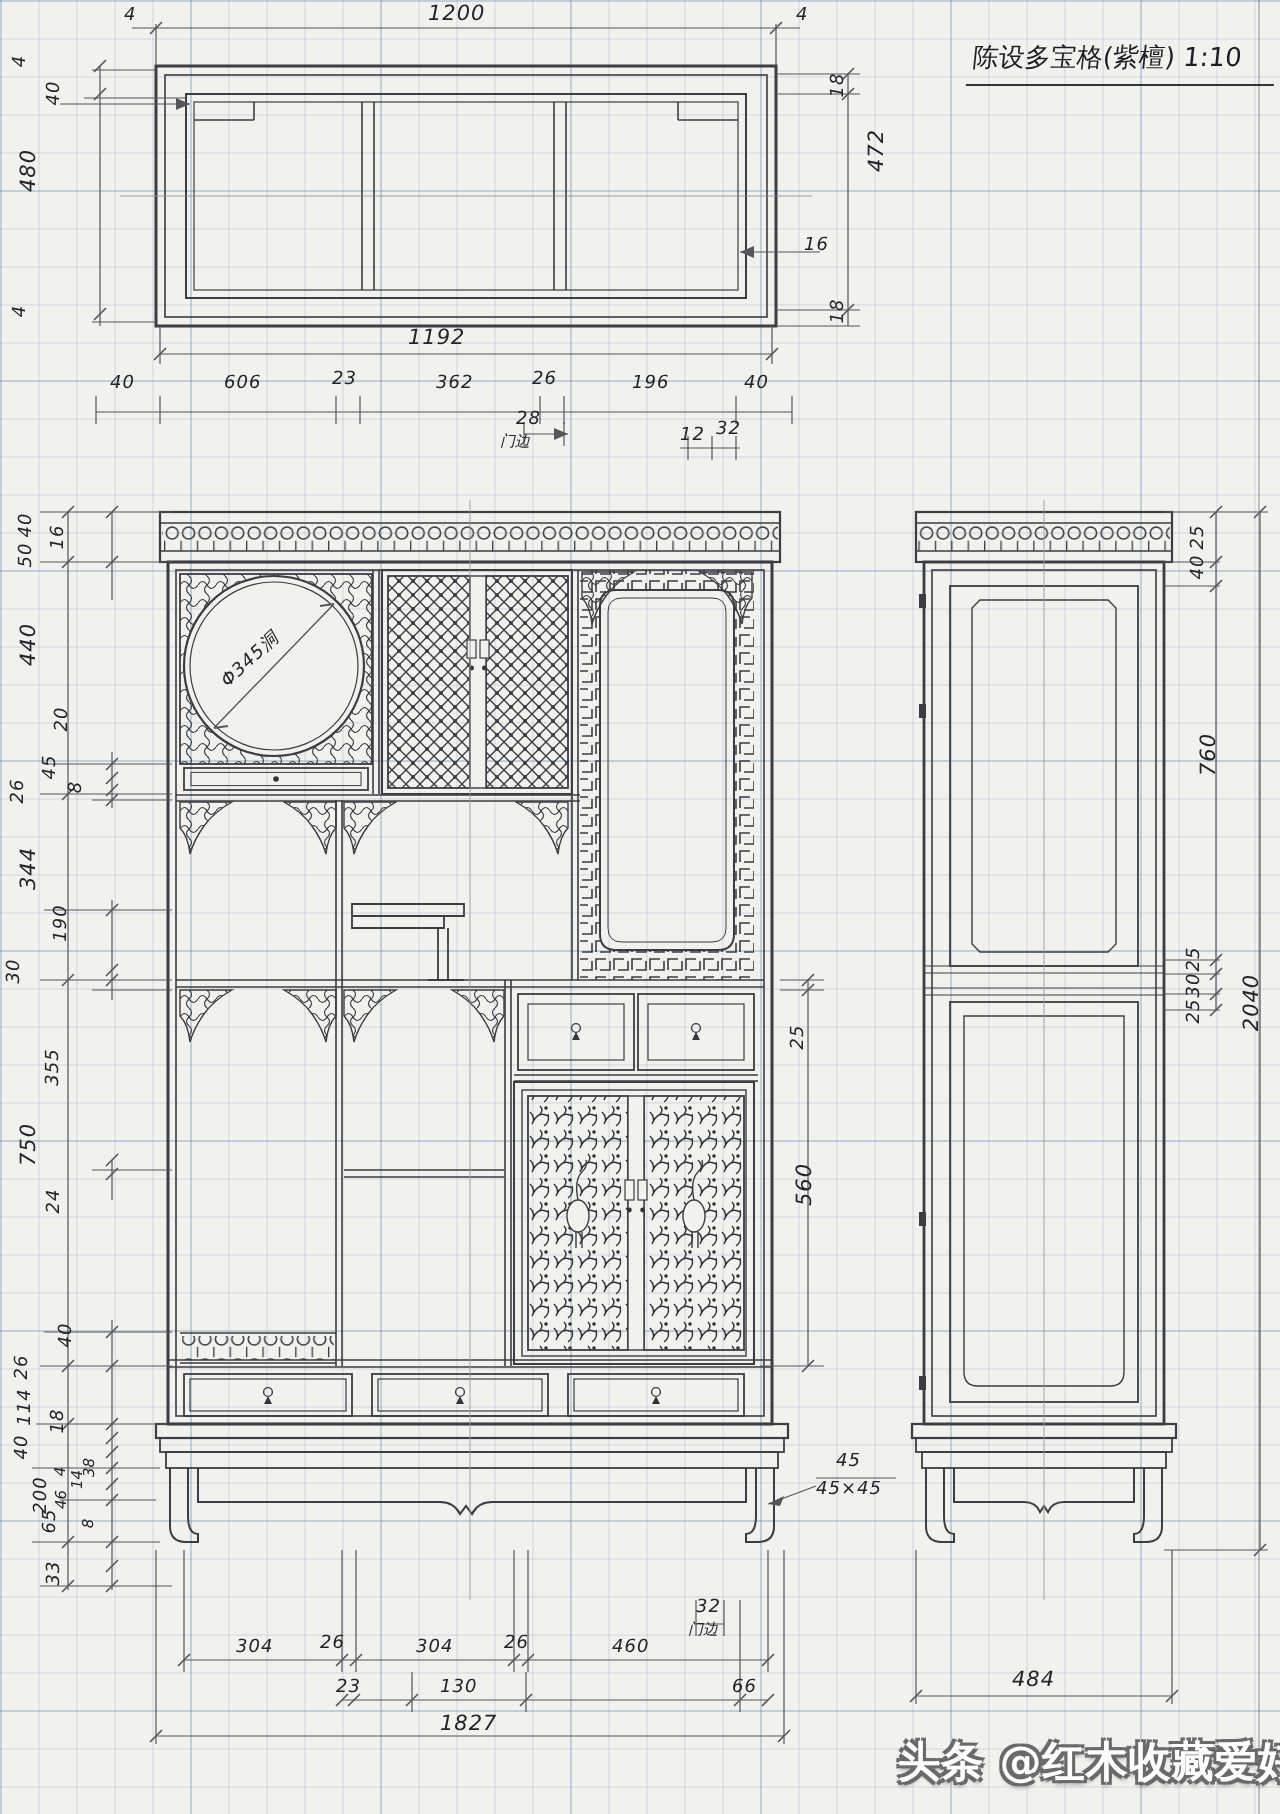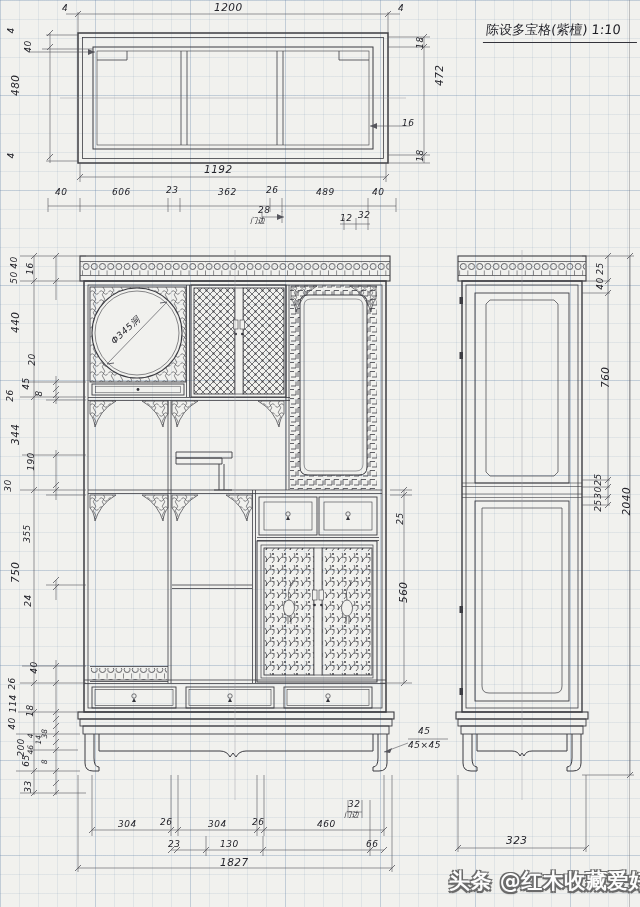--- a/index.html
+++ b/index.html
@@ -270,21 +270,21 @@
     <span class="lbl v" style="left:414px;top:38px">18</span>
     <span class="lbl v big" style="left:428px;top:70px">472</span>
     <span class="lbl" style="left:402px;top:119px">16</span>
     <span class="lbl v" style="left:414px;top:151px">18</span>
     <span class="lbl big" style="left:204px;top:164px">1192</span>
     <span class="lbl" style="left:55px;top:188px">40</span>
     <span class="lbl" style="left:112px;top:188px">606</span>
     <span class="lbl" style="left:166px;top:186px">23</span>
     <span class="lbl" style="left:218px;top:188px">362</span>
     <span class="lbl" style="left:266px;top:186px">26</span>
-    <span class="lbl" style="left:316px;top:188px">489</span>
+    <span class="lbl" style="left:316px;top:188px">196</span>
     <span class="lbl" style="left:372px;top:188px">40</span>
     <span class="lbl" style="left:258px;top:206px">28</span>
     <span class="lbl small" style="left:250px;top:217px">门边</span>
     <span class="lbl" style="left:340px;top:214px">12</span>
     <span class="lbl" style="left:358px;top:211px">32</span>
 
     <span class="lbl v" style="left:8px;top:258px">40</span>
     <span class="lbl v" style="left:8px;top:273px">50</span>
     <span class="lbl v" style="left:24px;top:264px">16</span>
     <span class="lbl v big" style="left:4px;top:317px">440</span>
@@ -316,32 +316,32 @@
     <span class="lbl v big" style="left:392px;top:587px">560</span>
     <span class="lbl" style="left:418px;top:727px">45</span>
     <span class="lbl" style="left:408px;top:741px">45×45</span>
 
     <span class="lbl diag" style="left:108px;top:326px">Φ345洞</span>
 
     <span class="lbl" style="left:118px;top:820px">304</span>
     <span class="lbl" style="left:160px;top:818px">26</span>
     <span class="lbl" style="left:208px;top:820px">304</span>
     <span class="lbl" style="left:252px;top:818px">26</span>
-    <span class="lbl" style="left:317px;top:820px">460</span>
+    <span class="lbl" style="left:306px;top:820px">460</span>
     <span class="lbl" style="left:348px;top:800px">32</span>
     <span class="lbl small" style="left:344px;top:811px">门边</span>
     <span class="lbl" style="left:168px;top:840px">23</span>
     <span class="lbl" style="left:220px;top:840px">130</span>
     <span class="lbl" style="left:366px;top:840px">66</span>
     <span class="lbl big" style="left:220px;top:857px">1827</span>
 
     <span class="lbl v" style="left:594px;top:264px">25</span>
     <span class="lbl v" style="left:594px;top:279px">40</span>
     <span class="lbl v big" style="left:594px;top:372px">760</span>
     <span class="lbl v" style="left:592px;top:475px">25</span>
     <span class="lbl v" style="left:592px;top:488px">30</span>
     <span class="lbl v" style="left:592px;top:501px">25</span>
     <span class="lbl v big" style="left:612px;top:496px">2040</span>
-    <span class="lbl big" style="left:506px;top:835px">323</span>
+    <span class="lbl big" style="left:506px;top:835px">484</span>
 
     <span class="watermark">头条 @红木收藏爱好者</span>
   </div>
 </div>
 
 </body></html>

